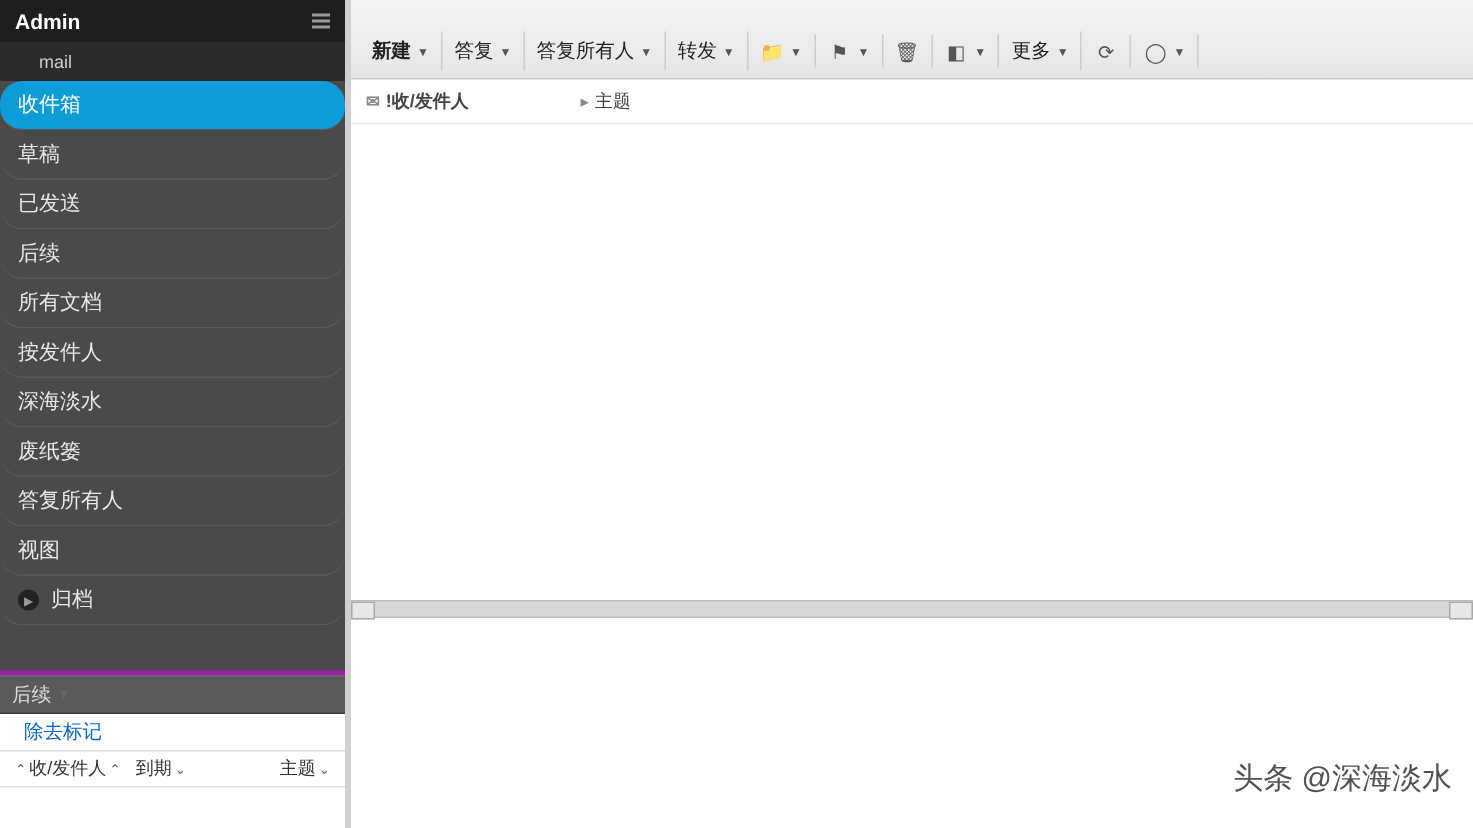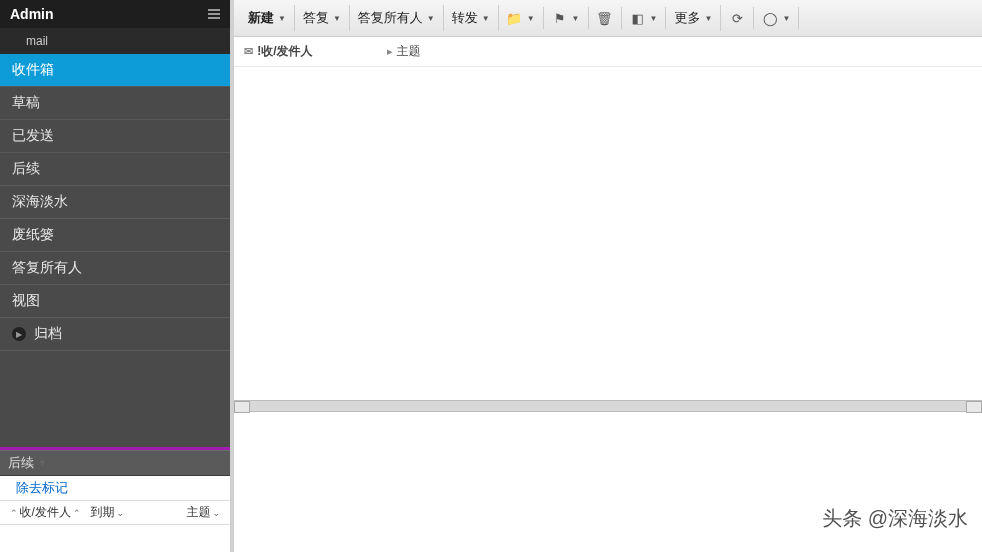--- a/index.html
+++ b/index.html
@@ -10,36 +10,36 @@
     .menu-icon { display: inline-flex; flex-direction: column; gap: 2px; }
     .menu-icon span { width: 12px; height: 2px; background: #999; }
     .mail-label { color: #ccc; font-size: 12px; padding: 6px 26px; background: #2a2a2a; }
     
     .folders { height: 393px; overflow-y: auto; overflow-x: hidden; background: #4a4a4a; position: relative; }
     .folders::-webkit-scrollbar { width: 15px; }
     .folders::-webkit-scrollbar-track { background: #e8e8e8; border-left: 1px solid #ccc; }
     .folders::-webkit-scrollbar-thumb { background: #c0c0c0; border: 1px solid #aaa; }
     .folders::-webkit-scrollbar-button { background: #ddd; height: 15px; border: 1px solid #aaa; }
     
-    .folder-item { padding: 7px 12px; color: #e8e8e8; font-size: 14px; border-bottom: 1px solid #5a5a5a; cursor: pointer; display: flex; align-items: center; gap: 8px; }
+    .folder-item { padding: 7px 12px; color: #e8e8e8; font-size: 14px; border-bottom: 1px solid #5a5a5a; cursor: pointer; display: flex; align-items: center; gap: 8px; border-radius: 15px; }
     .folder-item.selected { background: #0e9cd8; color: #fff; }
     .expand-icon { width: 14px; height: 14px; border-radius: 50%; background: #222; display: inline-flex; align-items: center; justify-content: center; color: #999; font-size: 8px; }
     
     .bottom-panel { position: absolute; bottom: 0; left: 0; width: 230px; }
     .followup-bar { background: #5a5a5a; color: #ddd; font-size: 13px; padding: 3px 8px; display: flex; align-items: center; gap: 4px; border-top: 1px solid #6a6a6a; border-bottom: 1px solid #3a3a3a; }
     .clear-link { background: #fff; color: #0066cc; font-size: 13px; padding: 3px 16px; cursor: pointer; }
     .filter-row { background: #fff; padding: 2px 6px; display: flex; gap: 2px; font-size: 12px; color: #333; border-top: 1px solid #ddd; }
     .filter-item { display: flex; align-items: center; gap: 2px; padding: 1px 4px; cursor: pointer; }
     .filter-item.right { margin-left: auto; }
     .spacer-row { background: #fff; height: 28px; border-top: 1px solid #ddd; }
     .small-caret { font-size: 9px; color: #666; }
     
     .main { margin-left: 230px; height: 552px; display: flex; flex-direction: column; border-left: 4px solid #d0d0d0; }
     .toolbar { background: linear-gradient(#f5f5f5, #e5e5e5); border-bottom: 1px solid #ccc; padding: 5px 6px; display: flex; align-items: center; gap: 0; font-size: 13px; }
-    .tb-btn { display: flex; align-items: center; padding: 4px 8px; cursor: pointer; color: #222; gap: 4px; border-right: 1px solid #ccc; }
+    .tb-btn { display: flex; align-items: center; padding: 4px 8px; cursor: pointer; color: #222; gap: 4px; border-right: 1px solid #ccc; margin-top: 16px; }
     .tb-btn:first-child { font-weight: bold; }
     .caret { font-size: 8px; color: #555; }
     .tb-icon { width: 16px; height: 14px; display: inline-flex; align-items: center; justify-content: center; color: #555; font-size: 13px; }
     
     .column-headers { display: flex; padding: 6px 10px; font-size: 12px; color: #444; border-bottom: 1px solid #e8e8e8; align-items: center; gap: 8px; }
     .col-sender { width: 135px; display: flex; align-items: center; gap: 4px; font-weight: bold; }
     .col-subject { display: flex; align-items: center; gap: 4px; }
     .tiny-icon { font-size: 11px; color: #888; }
     
     .message-list { flex: 1; background: #fff; }
@@ -69,20 +69,26 @@
         <span>收件箱</span>
       </div>
       <div class="folder-item">
         <span>草稿</span>
       </div>
       <div class="folder-item">
         <span>已发送</span>
       </div>
       <div class="folder-item">
         <span>后续</span>
+      </div>
+      <div class="folder-item">
+        <span>所有文档</span>
+      </div>
+      <div class="folder-item">
+        <span>按发件人</span>
       </div>
       <div class="folder-item">
         <span>深海淡水</span>
       </div>
       <div class="folder-item">
         <span>废纸篓</span>
       </div>
       <div class="folder-item">
         <span>答复所有人</span>
       </div>

